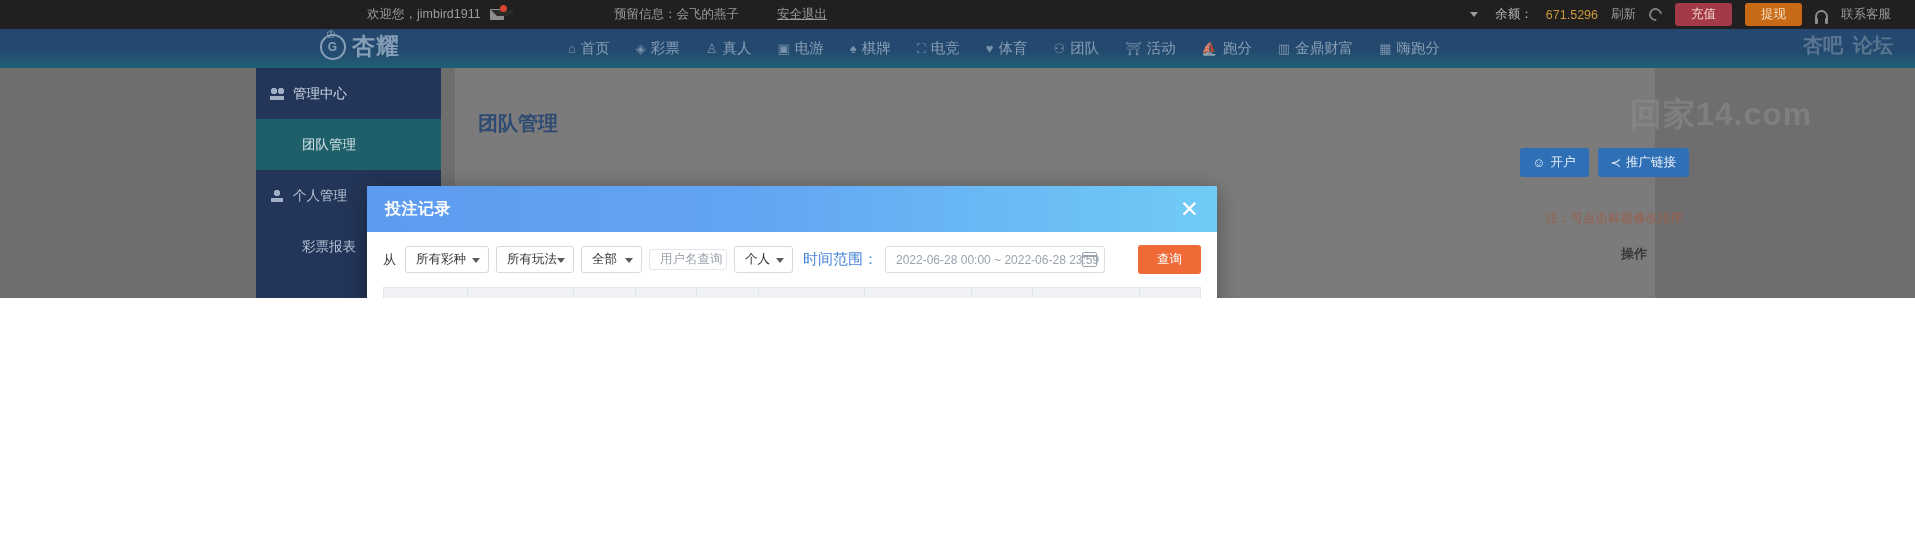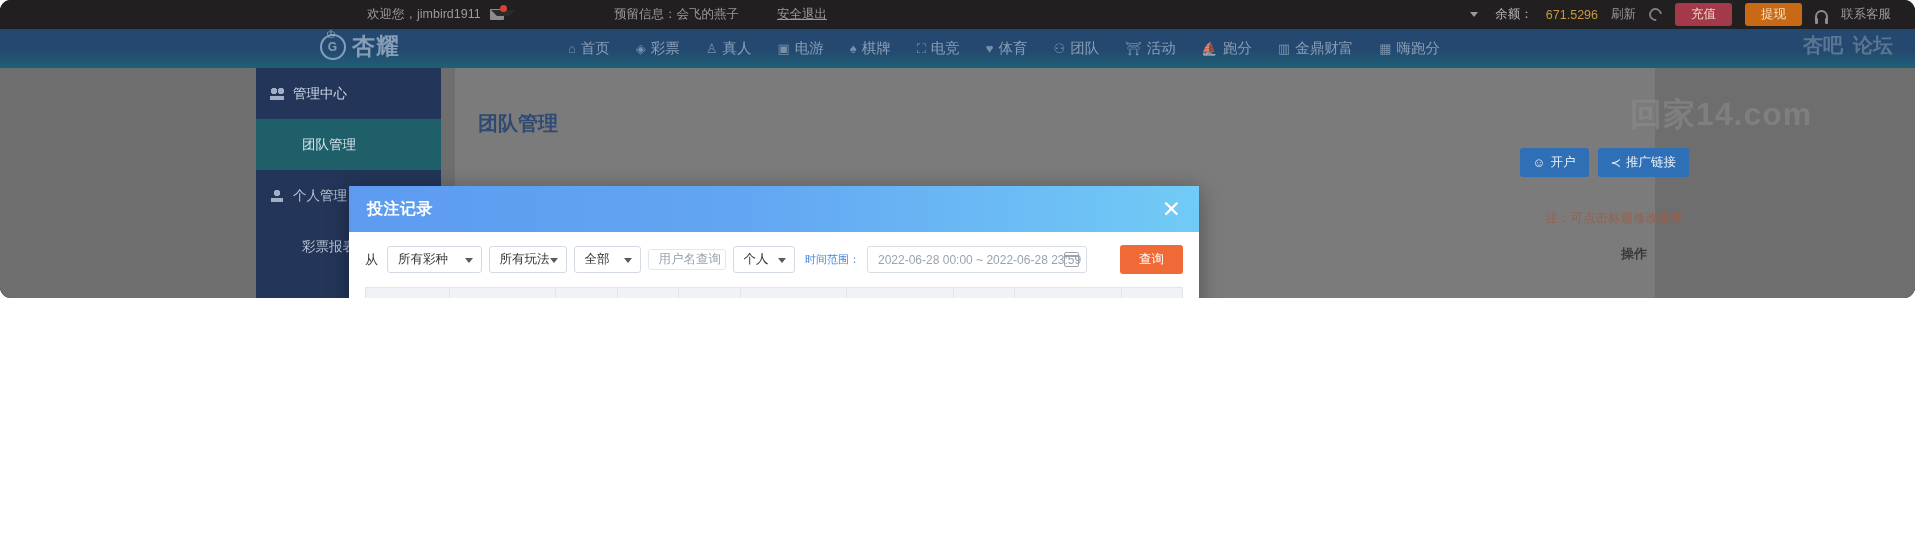--- a/index.html
+++ b/index.html
@@ -6,21 +6,21 @@
   html,body { width:1915px; height:548px; overflow:hidden; }
   body {
     font-family:"Liberation Sans","DejaVu Sans",sans-serif;
     background:#ffffff;
     font-size:13px;
     -webkit-font-smoothing:antialiased;
   }
   .page { position:relative; width:1915px; height:548px; background:#fff; }
 
   
-  .app { position:absolute; left:0; top:0; width:1915px; height:298px; overflow:hidden; background:#0f172a;border-radius:11px; }
+  .app { position:absolute; left:0; top:0; width:1915px; height:298px; overflow:hidden; background:#0f172a; }
 
   
   .topbar {
     position:absolute; left:0; top:0; width:1915px; height:29px;
     background:#211f1f; color:#9a9a9a;
     display:flex; align-items:center; font-size:12.5px;
   }
   .tb-left { position:absolute; left:367px; display:flex; align-items:center; gap:9px; white-space:nowrap; }
   .tb-mid  { position:absolute; left:614px; display:flex; align-items:center; gap:38px; white-space:nowrap; }
   .tb-right{ position:absolute; right:24px; display:flex; align-items:center; gap:13px; white-space:nowrap; }
@@ -96,38 +96,38 @@
   
   .floatpanel { position:absolute; right:0; top:100px; width:56px; background:#3d5a80;
      border-radius:4px 0 0 4px; overflow:hidden; }
   .fp-top { background:#2f4a6d; color:#cfe0f0; font-size:11px; text-align:center; padding:7px 3px 9px; line-height:1.35; }
   .fp-top b { display:block; font-size:14px; letter-spacing:.5px; }
   .fp-item { border-top:1px solid #4c6party; border-top:1px solid #4c688c; color:#cfe0f0; font-size:11px;
      text-align:center; padding:9px 2px; line-height:1.5; cursor:pointer; }
   .fp-ico { display:block; font-size:15px; margin-bottom:1px; }
 
   
-  .modal { position:absolute; left:349px; top:118px; width:850px; height:180px;
+  .modal { position:absolute; left:367px; top:118px; width:850px; height:180px;
      background:#fff; box-shadow:0 4px 22px rgba(0,0,0,.35); border-radius:2px; overflow:hidden; }
   .modal-head { height:46px; background:linear-gradient(90deg,#5d9bf0 0%,#62a5f2 45%,#71cbf6 100%);
      display:flex; align-items:center; padding:0 18px; }
   .modal-title { color:#fff; font-size:16px; font-weight:bold; letter-spacing:.5px; }
   .modal-close { margin-left:auto; color:#fff; font-size:23px; line-height:1; cursor:pointer; font-weight:300; }
   .modal-body { padding:13px 16px 0; }
 
   .filters { display:flex; align-items:center; gap:7px; white-space:nowrap; }
   .f-label { color:#333; font-size:13px; margin-right:2px; }
   .sel { position:relative; height:27px; border:1px solid #d4dae3; border-radius:3px; background:#fff;
      display:flex; align-items:center; padding:0 22px 0 10px; font-size:12.5px; color:#333; cursor:pointer; }
   .sel:after { content:""; position:absolute; right:8px; top:11px; width:0; height:0;
      border-left:4px solid transparent; border-right:4px solid transparent; border-top:5px solid #5a5a5a; }
   .sel.w1 { width:100px; } .sel.w2 { width:78px; } .sel.w3 { width:70px; } .sel.w4 { width:65px; }
   .txtin { height:21px; border:1px solid #e3e7ec; border-radius:3px; background:#fff;
      display:flex; align-items:center; padding:0 10px; font-size:12.5px; color:#9aa3ad; width:78px; }
-  .range-lab { color:#4a86d8; font-size:11px; margin-left:3px; }
+  .range-lab { color:#4a86d8; font-size:15px; margin-left:3px; }
   .daterange { position:relative; height:27px; width:220px; border:1px solid #d8dee6; border-radius:3px;
      background:#fff; display:flex; align-items:center; padding:0 28px 0 10px; font-size:12px; color:#9aa3ad; }
   .cal-ico { position:absolute; right:7px; top:5px; width:15px; height:15px; border:1.6px solid #9aa3ad;
      border-radius:2px; }
   .cal-ico:before { content:""; position:absolute; left:-1px; top:2px; width:15px; height:1.6px; background:#9aa3ad; }
   .qbtn { margin-left:26px; background:#ef6a36; color:#fff; font-size:12.5px; border:none;
      border-radius:3px; padding:6px 19px; cursor:pointer; font-family:inherit; }
 
   table.rec { width:100%; border-collapse:collapse; margin-top:13px; font-size:12.5px; }
   table.rec th { background:#f0f2f5; color:#333; font-weight:bold; padding:9px 4px; text-align:center;

